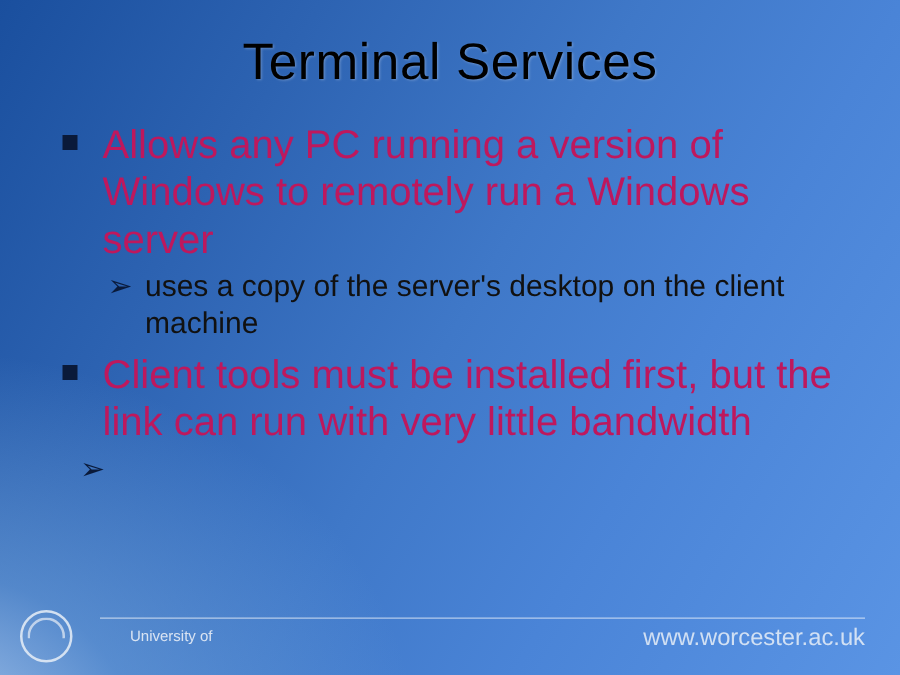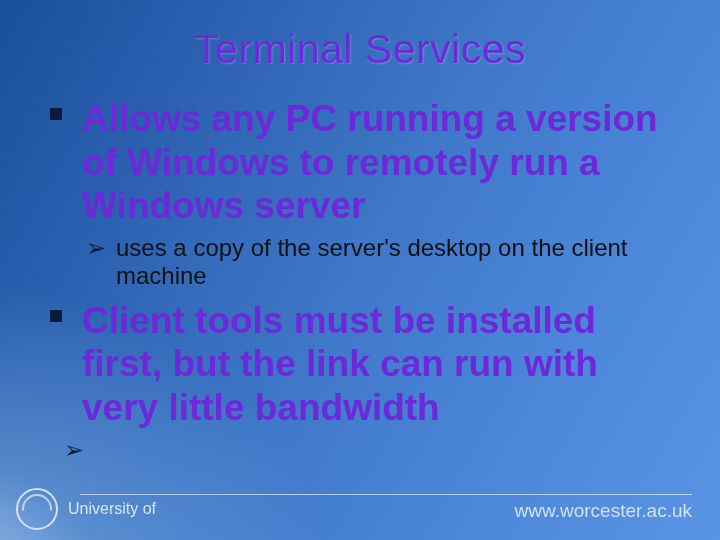--- a/index.html
+++ b/index.html
@@ -15,34 +15,34 @@
   .slide {
     width: 720px;
     height: 540px;
     position: relative;
     padding: 26px 46px 0 46px;
   }
   .title {
     text-align: center;
     font-size: 41px;
     font-weight: 400;
-    color: #6d28d9;
+    color: #000000;
     text-shadow: 1px 1px 2px rgba(255,255,255,0.25);
     margin-bottom: 24px;
     letter-spacing: 0.5px;
   }
   .body-list { list-style: none; }
   .lvl1 {
     position: relative;
     padding-left: 36px;
-    font-size: 37px;
+    font-size: 32px;
     line-height: 1.18;
-    color: #6d28d9;
+    color: #be185d;
     margin-bottom: 6px;
-    font-weight: 700;
+    font-weight: 400;
   }
   .lvl1 .bullet-sq {
     position: absolute;
     left: 4px;
     top: 11px;
     width: 12px;
     height: 12px;
     background: #0a1a3a;
   }
   .lvl2 {
@@ -120,21 +120,21 @@
     border: 2px solid rgba(232,238,247,0.7);
     border-radius: 50%;
     clip-path: polygon(0 0, 100% 0, 100% 55%, 0 55%);
   }
   .logo-text {
     display: flex;
     flex-direction: column;
     line-height: 1.05;
     font-size: 15px;
   }
-  .logo-text .l1 { font-size: 16px; opacity: 0.9; }
+  .logo-text .l1 { font-size: 12px; opacity: 0.9; margin-left: 36px; }
   .logo-text .l2 { font-size: 20px; font-weight: 500; letter-spacing: 0.5px; }
   .url {
     position: absolute;
     right: 28px;
     bottom: 18px;
     color: rgba(232,238,247,0.85);
     font-size: 19px;
   }
 </style>
 </head>

